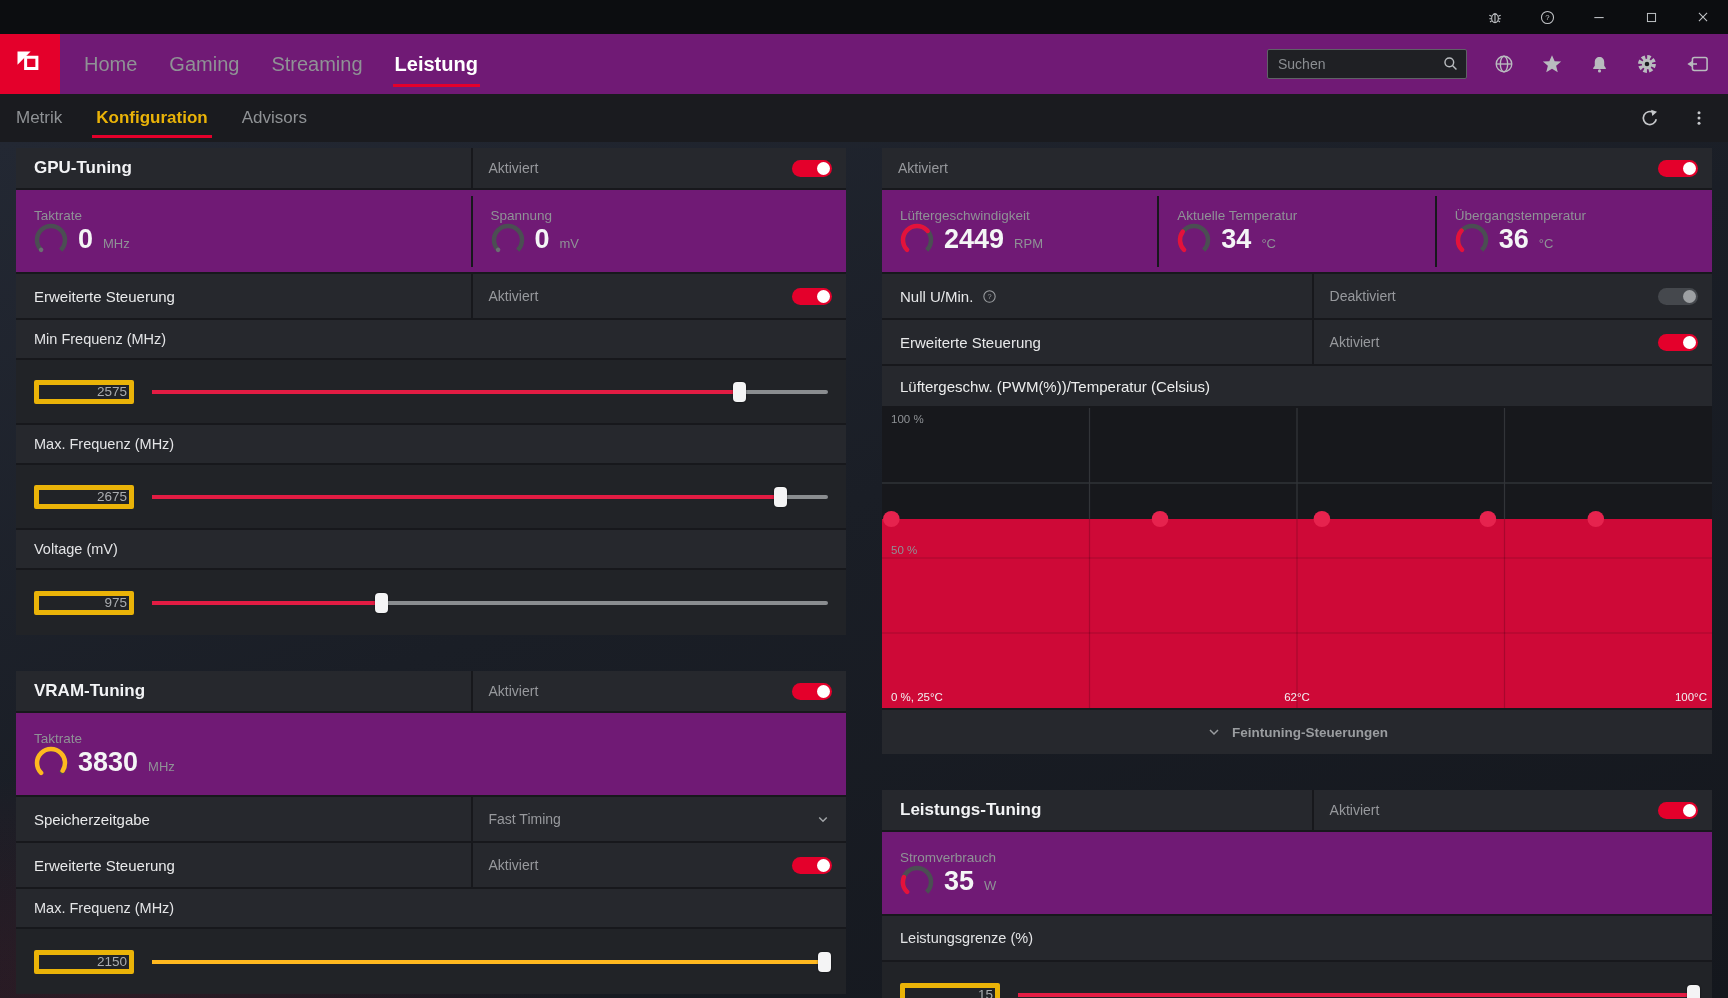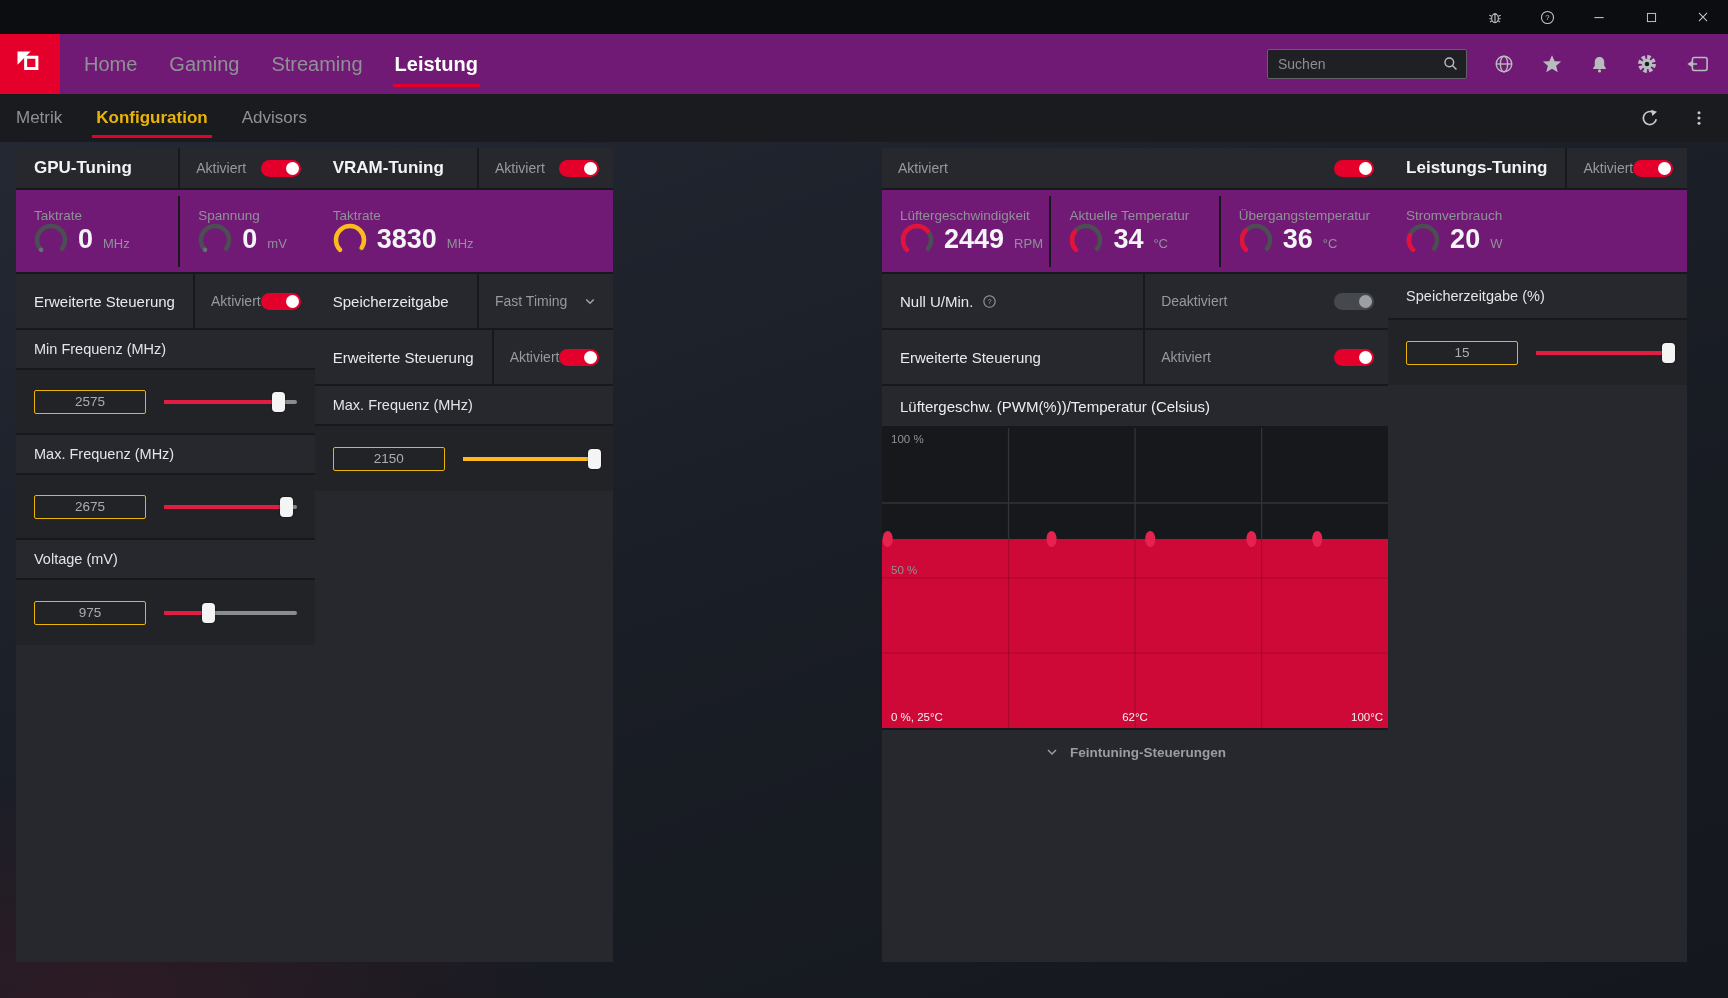--- a/index.html
+++ b/index.html
@@ -33,26 +33,26 @@
   .subnav-item.active { color:#eab308; font-weight:bold; }
   .subnav-item.active::after { content:""; position:absolute; left:13px; right:13px; bottom:4px; height:3px; background:#e4002b; }
   .subnav-right { margin-left:auto; display:flex; gap:30px; align-items:center; color:#c6c8cb; padding-right:4px; }
   
   .content {
     height:856px; padding:6px 16px 0; display:flex; gap:36px; overflow:hidden;
     background:
       radial-gradient(700px 320px at 6% 100%, rgba(150,18,40,0.16), transparent 70%),
       linear-gradient(160deg, #232833 0%, #1a1e26 45%, #14171d 100%);
   }
-  .col { flex:1; min-width:0; display:flex; }
+  .col { flex:1; min-width:0; display:flex; flex-direction:column; }
   .card { background:#26282d; margin-bottom:36px; flex:0 0 auto; }
   .row { display:flex; align-items:center; border-bottom:2px solid #17181c; }
   .card .row:last-child { border-bottom:none; }
   .row.header { height:42px; }
-  .row.control { height:56px; }
+  .row.control { height:46px; }
   .row.label-row { height:40px; padding:0 18px; font-size:14.5px; color:#e3e4e6; }
   .row.slider-row { height:65px; padding:0 18px; background:#212327; }
   .row.stats { height:84px; background:#701a75; align-items:center; padding:0; }
   .row.chart-title { height:42px; padding:1px 18px; font-size:15px; color:#eceded; }
   .row.fine { height:44px; justify-content:center; gap:10px; color:#9a9da0; font-size:13.5px; font-weight:bold; cursor:pointer; }
   .split-l { display:flex; align-items:center; gap:8px; padding:0 18px; border-right:2px solid #17181c; height:100%; }
   .sp55 { flex:0 0 55%; }
   .sp52 { flex:0 0 52%; }
   .split-r { flex:1; display:flex; align-items:center; justify-content:space-between; padding:0 14px 0 16px; min-width:0; }
   .card-title { font-size:17px; font-weight:bold; color:#f2f3f5; white-space:nowrap; }
@@ -68,21 +68,21 @@
   .stat-unit { font-size:13px; color:#8f9296; margin-top:8px; }
   .gauge { flex:0 0 auto; }
   .g-track, .g-val { fill:none; stroke-width:4.5; }
   .g-track { stroke:#4b4e53; }
   
   .toggle { width:40px; height:17px; border-radius:9px; background:#45484d; position:relative; cursor:pointer; flex:0 0 auto; }
   .toggle .knob { position:absolute; top:2px; right:2px; width:13px; height:13px; border-radius:50%; background:#9da0a3; }
   .toggle.on { background:#e4002b; }
   .toggle.on .knob { background:#ffffff; }
   
-  .val-box { width:112px; height:24px; background:transparent; border:1px solid #eab308; border-radius:2px; color:#aaadb0; text-align:center; font-size:13.5px; outline:none; font-family:"Liberation Sans", sans-serif; flex:0 0 auto; }
+  .val-box { width:100px; height:24px; background:transparent; border:5px solid #eab308; border-radius:2px; color:#aaadb0; text-align:right; font-size:13.5px; outline:none; font-family:"Liberation Sans", sans-serif; flex:0 0 auto; }
   .slider { flex:1; margin-left:18px; position:relative; height:24px; }
   .slider .track { position:absolute; top:10px; left:0; right:0; height:4px; background:#8a8d90; border-radius:2px; }
   .slider .fill { position:absolute; top:10px; left:0; height:4px; background:#e31c43; }
   .slider .handle { position:absolute; top:2px; width:13px; height:20px; border-radius:4px; background:#f4f4f5; margin-left:-7px; box-shadow:0 0 2px rgba(0,0,0,.6); }
   
   .chart-wrap { position:relative; height:302px; background:#17181c; border-bottom:2px solid #17181c; }
   .chart-wrap svg.curve { position:absolute; inset:0; width:100%; height:100%; }
   .grid line { stroke:#3d4045; stroke-width:1.2; vector-effect:non-scaling-stroke; }
   .grid-dark line { stroke:rgba(0,0,0,0.18); stroke-width:1.2; vector-effect:non-scaling-stroke; }
   .fan-dot { fill:#e6234e; }
@@ -495,27 +495,27 @@
       <div class="row stats">
         <div class="stat-cell">
           <div class="stat-label">Stromverbrauch</div>
           <div class="stat-value">
             <svg class="gauge" width="34" height="34" viewBox="0 0 34 34">
                 <g transform="rotate(135 17 17)">
                   <circle class="g-track" cx="17" cy="17" r="14" stroke-dasharray="65.97344572538566 87.96459430051421"></circle>
                   <circle class="g-val" cx="17" cy="17" r="14" stroke-dasharray="15.833626974092558 87.96459430051421" stroke="#e4113c" stroke-linecap="round"></circle>
                 </g>
               </svg>
-            <span class="stat-num">20</span>
+            <span class="stat-num">35</span>
             <span class="stat-unit">W</span>
           </div>
         </div>
       </div>
       <div class="row label-row" style="height:46px">
-          <span>Speicherzeitgabe (%)</span>
+          <span>Leistungsgrenze (%)</span>
         </div>
       <div class="row slider-row">
         <input class="val-box" value="15" style="">
         <div class="slider">
           <div class="track"></div>
             <div class="fill" style="width: 100%; background: rgb(227, 28, 67);"></div>
             <div class="handle" style="left: 100%;"></div>
         </div>
       </div>
     </div>

